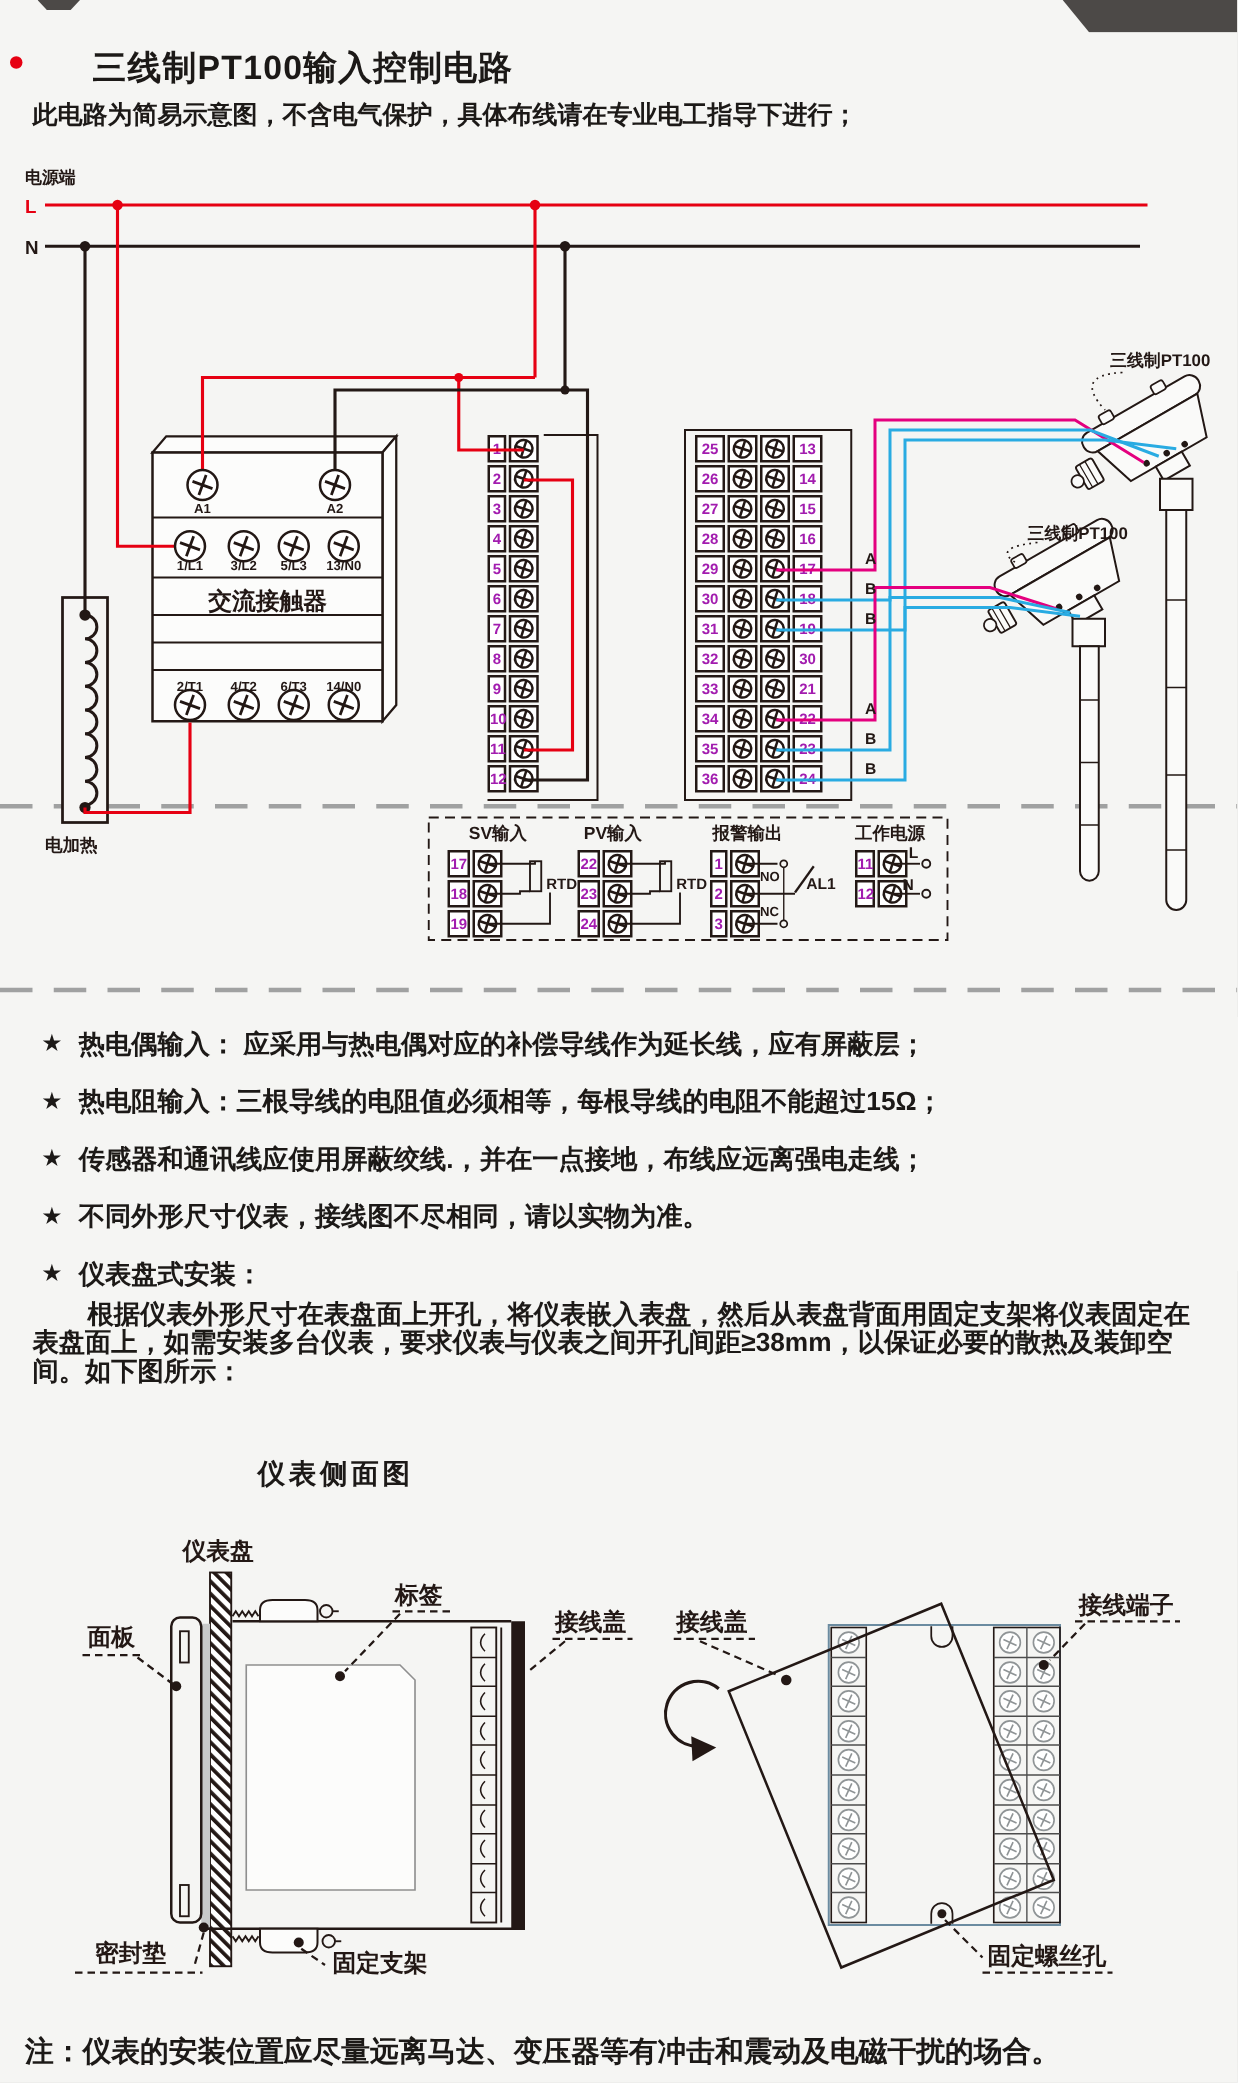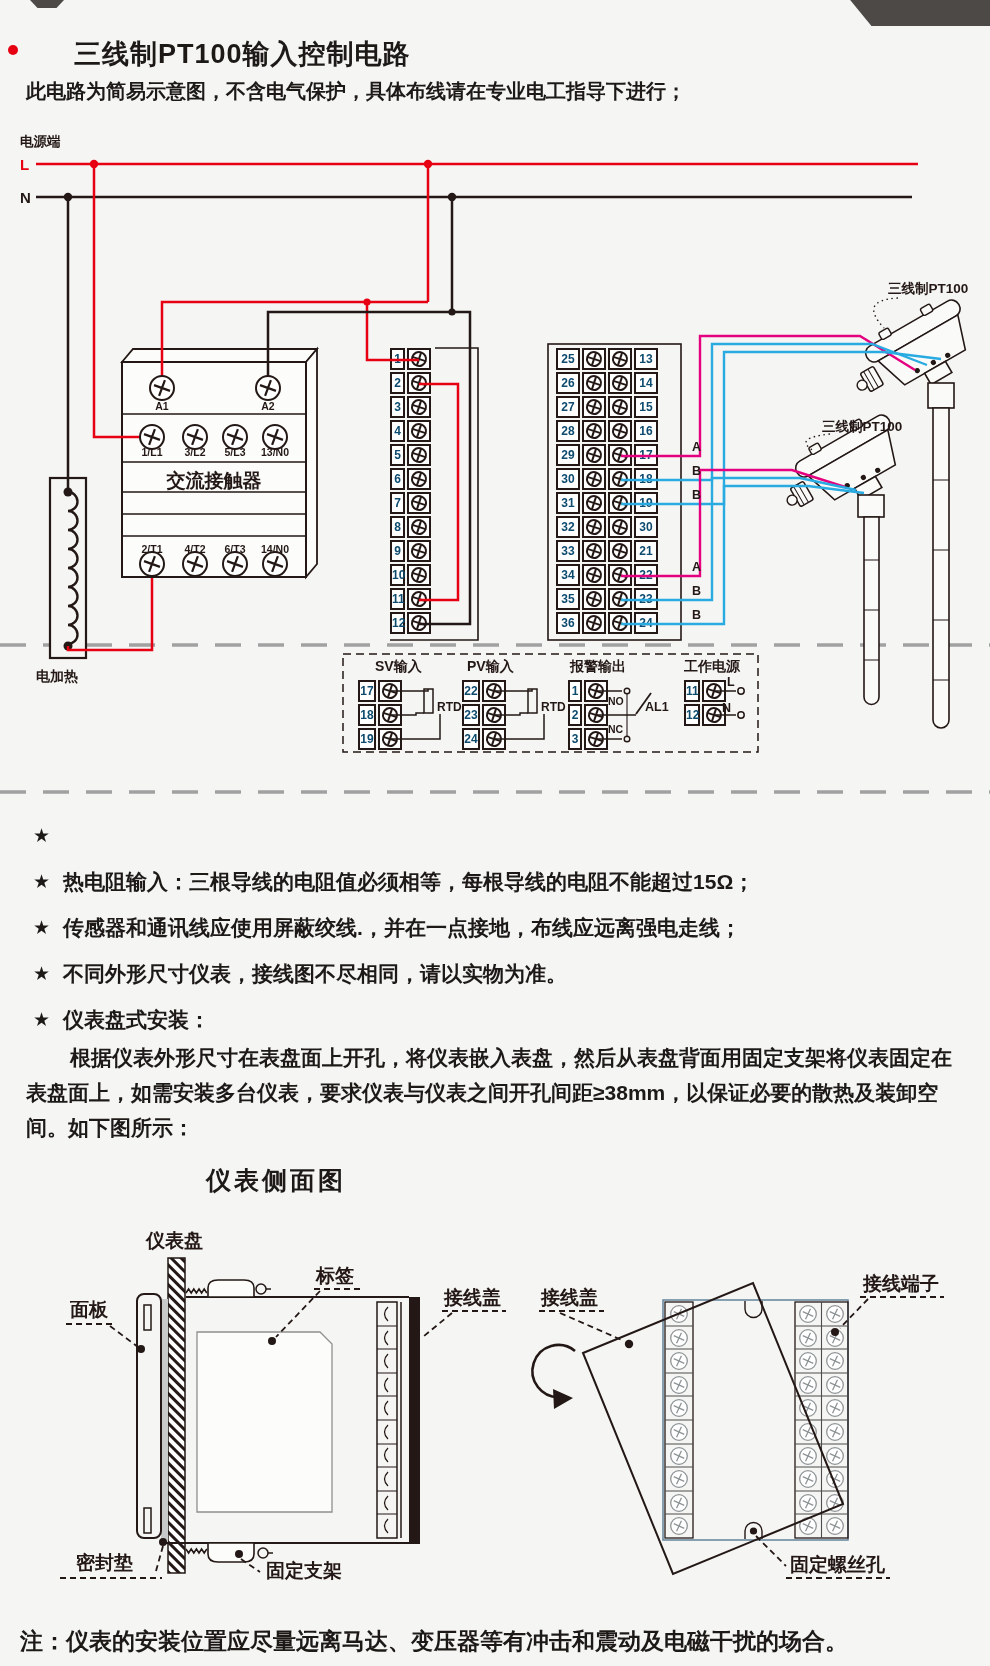--- a/index.html
+++ b/index.html
@@ -9,21 +9,21 @@
   .corner{position:absolute;background:#4c4947;}
   #corner-r{clip-path:polygon(8% 0,100% 0,100% 100%,22% 100%);right:0;top:0;width:152px;height:26px;}
   #corner-l{clip-path:polygon(0 0,100% 0,78% 100%,22% 100%);left:30px;top:0;width:34px;height:8px;}
   #title-dot{left:8px;top:45px;width:10px;height:10px;border-radius:50%;background:#e60012;}
   #page-title{left:30px;top:36px;font-size:27px;font-weight:700;letter-spacing:1px;margin-left:44px;}
   #subtitle{left:26px;top:78px;font-size:20px;font-weight:700;text-align:right;}
   
   .tstrip{position:absolute;display:flex;flex-direction:column;z-index:2;}
   .trow{display:flex;gap:2px;margin-bottom:2px;height:22px;}
   .tnum{box-sizing:border-box;border:2px solid #231815;background:#fff;text-align:center;
-        font-size:12px;font-weight:700;line-height:18px;color:#0c4a6e;}
+        font-size:12px;font-weight:700;line-height:18px;color:#a21caf;}
   .w15{width:15px}.w24{width:24px}.w18{width:18px}.w14{width:14px}.w16{width:16px}
   .screw-cell{box-sizing:border-box;border:2px solid #231815;background:#fff;width:24px;
         display:flex;align-items:center;justify-content:center;}
   .screw{width:16px;height:16px;border:2px solid #231815;border-radius:50%;position:relative;
         transform:rotate(18deg);box-sizing:border-box;}
   .screw::before{content:"";position:absolute;left:50%;top:-1px;bottom:-1px;width:2px;margin-left:-1px;background:#231815;}
   .screw::after{content:"";position:absolute;top:50%;left:-1px;right:-1px;height:2px;margin-top:-1px;background:#231815;}
   #svg-layer{position:absolute;left:0;top:0;z-index:5;pointer-events:none;}
   svg text{font-family:"Liberation Sans",sans-serif;fill:#231815;}
   .t-cjk{font-size:14px;font-weight:700;}
@@ -42,22 +42,22 @@
   .bscrew circle{fill:#fff;stroke:#231815;stroke-width:2;}
   .bscrew path{stroke:#231815;stroke-width:2.2;fill:none;}
   .bvscrew circle{fill:#fff;stroke:#8f9496;stroke-width:1.3;}
   .bvscrew path{stroke:#8f9496;stroke-width:1.3;fill:none;}
   
   #notes{left:33px;top:820px;width:935px;z-index:10;}
   .note-row{display:flex;align-items:flex-start;margin-bottom:15px;height:31px;}
   .star{font-size:19px;margin-right:13px;line-height:31px;}
   .note-text{font-size:21px;font-weight:700;line-height:31px;}
   #install-par{left:26px;top:1040px;width:940px;font-size:21px;font-weight:700;
-        line-height:35px;text-indent:2.1em;z-index:10;}
-  #sideview-title{left:206px;top:1164px;font-size:25px;font-weight:700;letter-spacing:3px;
+        line-height:23px;text-indent:2.1em;z-index:10;}
+  #sideview-title{left:206px;top:1164px;font-size:22px;font-weight:700;letter-spacing:3px;
         font-family:"Liberation Serif",serif;z-index:10;}
   #footer-note{left:20px;top:1626px;font-size:23px;font-weight:700;z-index:10;}
 </style>
 </head>
 <body>
 
 <div id="page">
 
   <div id="corner-l" class="corner"></div>
   <div id="corner-r" class="corner"></div>
@@ -610,20 +610,21 @@
       <path class="leader" d="M860 1297 H944 M868 1299 L840 1328"></path>
       <circle cx="835" cy="1332" r="4" fill="#231815"></circle>
       <text x="790" y="1571" class="t-lbl">固定螺丝孔</text>
       <path class="leader" d="M786 1578 H890 M756 1536 L786 1566"></path>
     </g>
   </svg>
 
   <div id="notes" class="abs">
     <div class="note-row">
         <span class="star">★</span>
+        <span class="note-text">热电偶输入： 应采用与热电偶对应的补偿导线作为延长线，应有屏蔽层；</span>
       </div>
     <div class="note-row">
         <span class="star">★</span>
         <span class="note-text">热电阻输入：三根导线的电阻值必须相等，每根导线的电阻不能超过15Ω；</span>
       </div>
     <div class="note-row">
         <span class="star">★</span>
         <span class="note-text">传感器和通讯线应使用屏蔽绞线.，并在一点接地，布线应远离强电走线；</span>
       </div>
     <div class="note-row">

